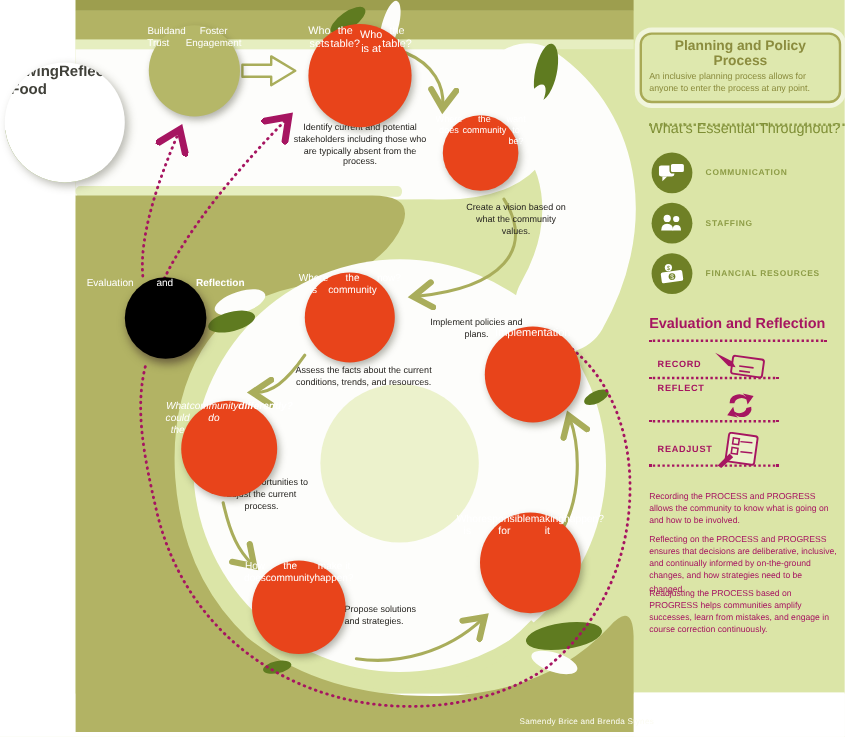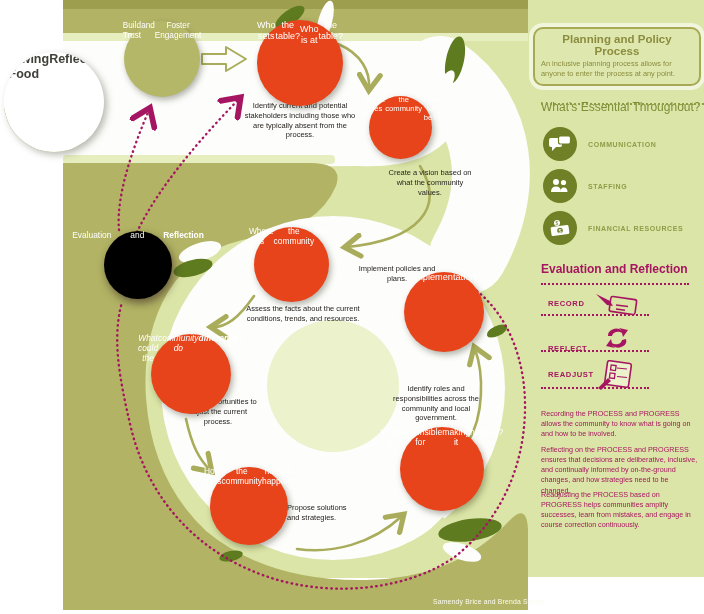--- a/index.html
+++ b/index.html
@@ -156,21 +156,20 @@
     <span>Evaluation</span>
     <span>and</span>
     <span class="b">Reflection</span>
   </div>
 
   <div class="caption" style="left:242px;top:101px;width:116px;">Identify current and potential stakeholders including those who are typically absent from the process.</div>
   <div class="caption" style="left:388px;top:168px;width:84px;">Create a vision based on what the community values.</div>
   <div class="caption" style="left:230px;top:304px;width:122px;margin-left:12px;">Assess the facts about the current conditions, trends, and resources.</div>
   <div class="caption" style="left:178px;top:397px;width:80px;">Identify opportunities to adjust the current process.</div>
   <div class="caption" style="left:287px;top:503px;width:64px;text-align:left;">Propose solutions and strategies.</div>
-  <div class="caption" style="left:388px;top:384px;width:96px;">Identify roles and responsibilities across the community and local government.</div>
   <div class="caption" style="left:358px;top:264px;width:78px;">Implement policies and plans.</div>
 
   <div class="panel-el" id="planBox">
     <h2>Planning and Policy Process</h2>
     <p>An inclusive planning process allows for anyone to enter the process at any point.</p>
   </div>
 
   <div class="panel-el" id="essHead">What's Essential Throughout?</div>
   <div class="dotline" style="left:541px;top:103px;width:163px;color:#8e9d47;"></div>
 
@@ -215,21 +214,21 @@
   <div class="evalIcon" style="left:594px;top:292px;">
     <svg width="46" height="26" viewBox="0 0 46 26">
       <rect x="16" y="6" width="26" height="15" rx="2" fill="none" stroke="#a61561" stroke-width="1.6" transform="rotate(8 29 13)"></rect>
       <line x1="22" y1="13" x2="34" y2="14.5" stroke="#a61561" stroke-width="1.4"></line>
       <line x1="22" y1="17" x2="31" y2="18.2" stroke="#a61561" stroke-width="1.4"></line>
       <path d="M2,2 L16,9 L19,14 L13,13 Z" fill="#a61561"></path>
     </svg>
   </div>
   <div class="dotline" style="left:541px;top:314px;width:108px;color:#a61561;"></div>
 
-  <span class="evalLabel" style="left:548px;top:344px;">REFLECT</span>
+  <span class="evalLabel" style="left:548px;top:319px;">REFLECT</span>
   <div class="evalIcon" style="left:602px;top:326px;">
     <svg width="30" height="24" viewBox="0 0 30 24">
       <path d="M6,10 A8,7 0 0 1 20,5 L17,2 L26,4 L21,11 L20,7 A6,5 0 0 0 10,10 Z" fill="#a61561"></path>
       <path d="M24,13 A8,7 0 0 1 10,19 L13,22 L4,20 L9,13 L10,17 A6,5 0 0 0 20,14 Z" fill="#a61561"></path>
     </svg>
   </div>
   <div class="dotline" style="left:541px;top:350px;width:108px;color:#a61561;"></div>
 
   <span class="evalLabel" style="left:548px;top:370px;">READJUST</span>
   <div class="evalIcon" style="left:596px;top:360px;">

